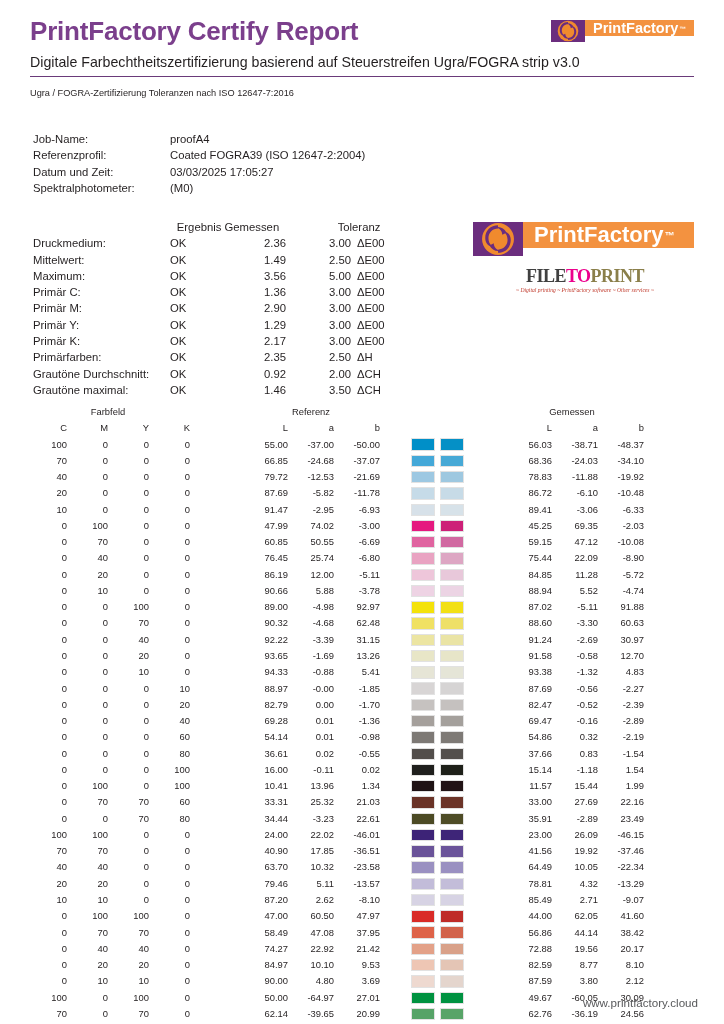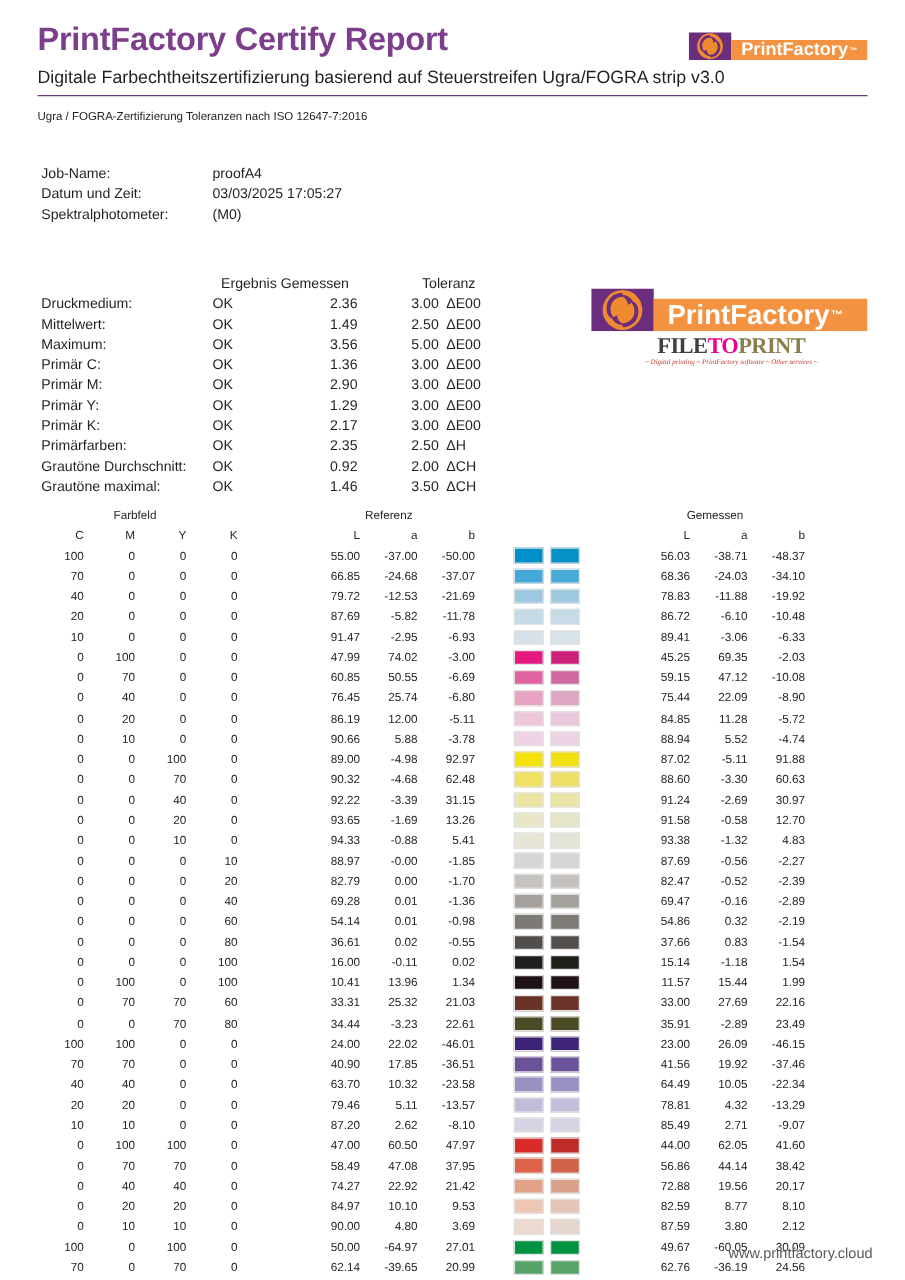--- a/index.html
+++ b/index.html
@@ -54,21 +54,21 @@
   .iso-note {
     font-size: 9.2px;
     color: #231f20;
     margin-top: 11px;
   }
 
   
   .pf-logo {
     position: absolute;
     display: flex;
-    align-items: flex-end;
+    align-items: flex-start;
     overflow: hidden;
   }
   .pf-logo .pf-mark {
     background: #6b2d7e;
     display: flex;
     align-items: center;
     justify-content: center;
     flex: 0 0 auto;
   }
   .pf-logo .pf-word {
@@ -240,20 +240,24 @@
     <div class="pf-word">
         <span>PrintFactory</span>
         <span class="tm">™</span>
       </div>
   </div>
 
   <div class="jobinfo">
     <div class="row">
       <div class="lbl">Job-Name:</div>
       <div class="val">proofA4</div>
+    </div>
+    <div class="row">
+      <div class="lbl">Referenzprofil:</div>
+      <div class="val">Coated FOGRA39 (ISO 12647-2:2004)</div>
     </div>
     <div class="row">
       <div class="lbl">Datum und Zeit:</div>
       <div class="val">03/03/2025 17:05:27</div>
     </div>
     <div class="row">
       <div class="lbl">Spektralphotometer:</div>
       <div class="val"> (M0)</div>
     </div>
   </div>

